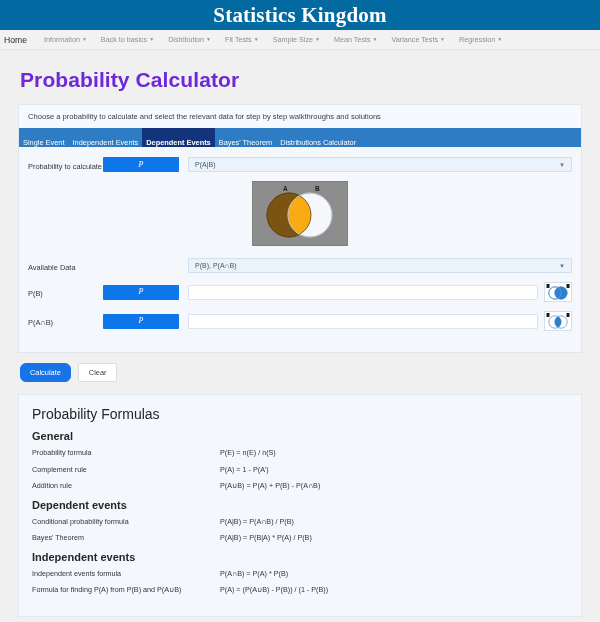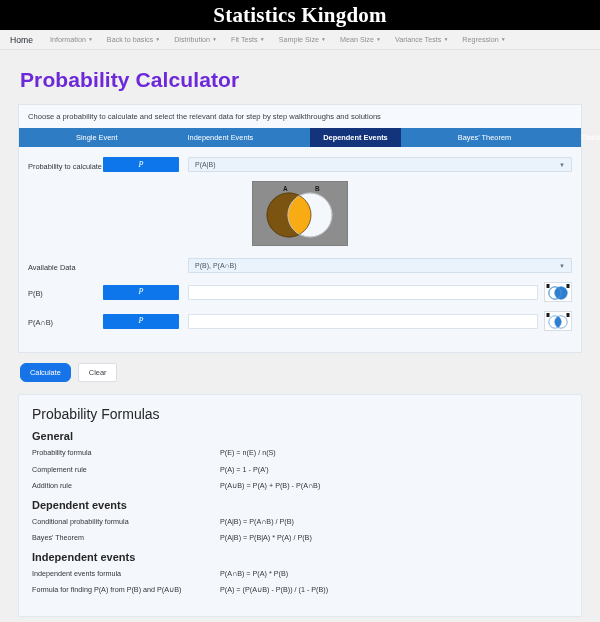--- a/index.html
+++ b/index.html
@@ -8,41 +8,41 @@
     margin: 0; padding: 0;
     width: 600px; height: 622px;
     overflow: hidden;
     background: #ffffff;
     font-family: "Liberation Sans", sans-serif;
   }
 
   
   .masthead {
     height: 30px;
-    background: #000000;
+    background: #0369a1;
     display: flex;
     align-items: center;
     justify-content: center;
   }
   .masthead-title {
     color: #ffffff;
     font-family: "Liberation Serif", serif;
     font-weight: bold;
     font-size: 21px;
     letter-spacing: 0.2px;
   }
 
   
   .navbar {
     height: 20px;
     background: #f2f2f2;
     border-bottom: 1px solid #e2e2e2;
     display: flex;
     align-items: center;
-    padding-left: 6px;
+    padding-left: 0;
     gap: 0px;
   }
   .nav-item {
     font-size: 7.2px;
     color: #8d8f93;
     padding: 0 7px;
     white-space: nowrap;
     line-height: 20px;
     cursor: pointer;
   }
@@ -91,25 +91,24 @@
   .tabs {
     display: flex;
     background: #2e7cc4;
     height: 19px;
     align-items: stretch;
   }
   .tab {
     font-size: 7.4px;
     color: #ffffff;
     display: flex;
-    align-items: center;
-    padding: 0 13px;
+    align-items: flex-end;
+    padding: 0 4px;
     white-space: nowrap;
     cursor: pointer;
-    margin-left: 44px;
   }
   .tab.active {
     background: #13347a;
     font-weight: bold;
   }
 
   
   .form-area {
     padding: 10px 9px 12px 9px;
     background: #f4f8fd;
@@ -284,21 +283,21 @@
   <div class="nav-item">
     <span>Distribution</span><span class="caret">▼</span>
   </div>
   <div class="nav-item">
     <span>Fit Tests</span><span class="caret">▼</span>
   </div>
   <div class="nav-item">
     <span>Sample Size</span><span class="caret">▼</span>
   </div>
   <div class="nav-item">
-    <span>Mean Size</span><span class="caret">▼</span>
+    <span>Mean Tests</span><span class="caret">▼</span>
   </div>
   <div class="nav-item">
     <span>Variance Tests</span><span class="caret">▼</span>
   </div>
   <div class="nav-item">
     <span>Regression</span><span class="caret">▼</span>
   </div>
 </nav>
 
 <div class="page">

